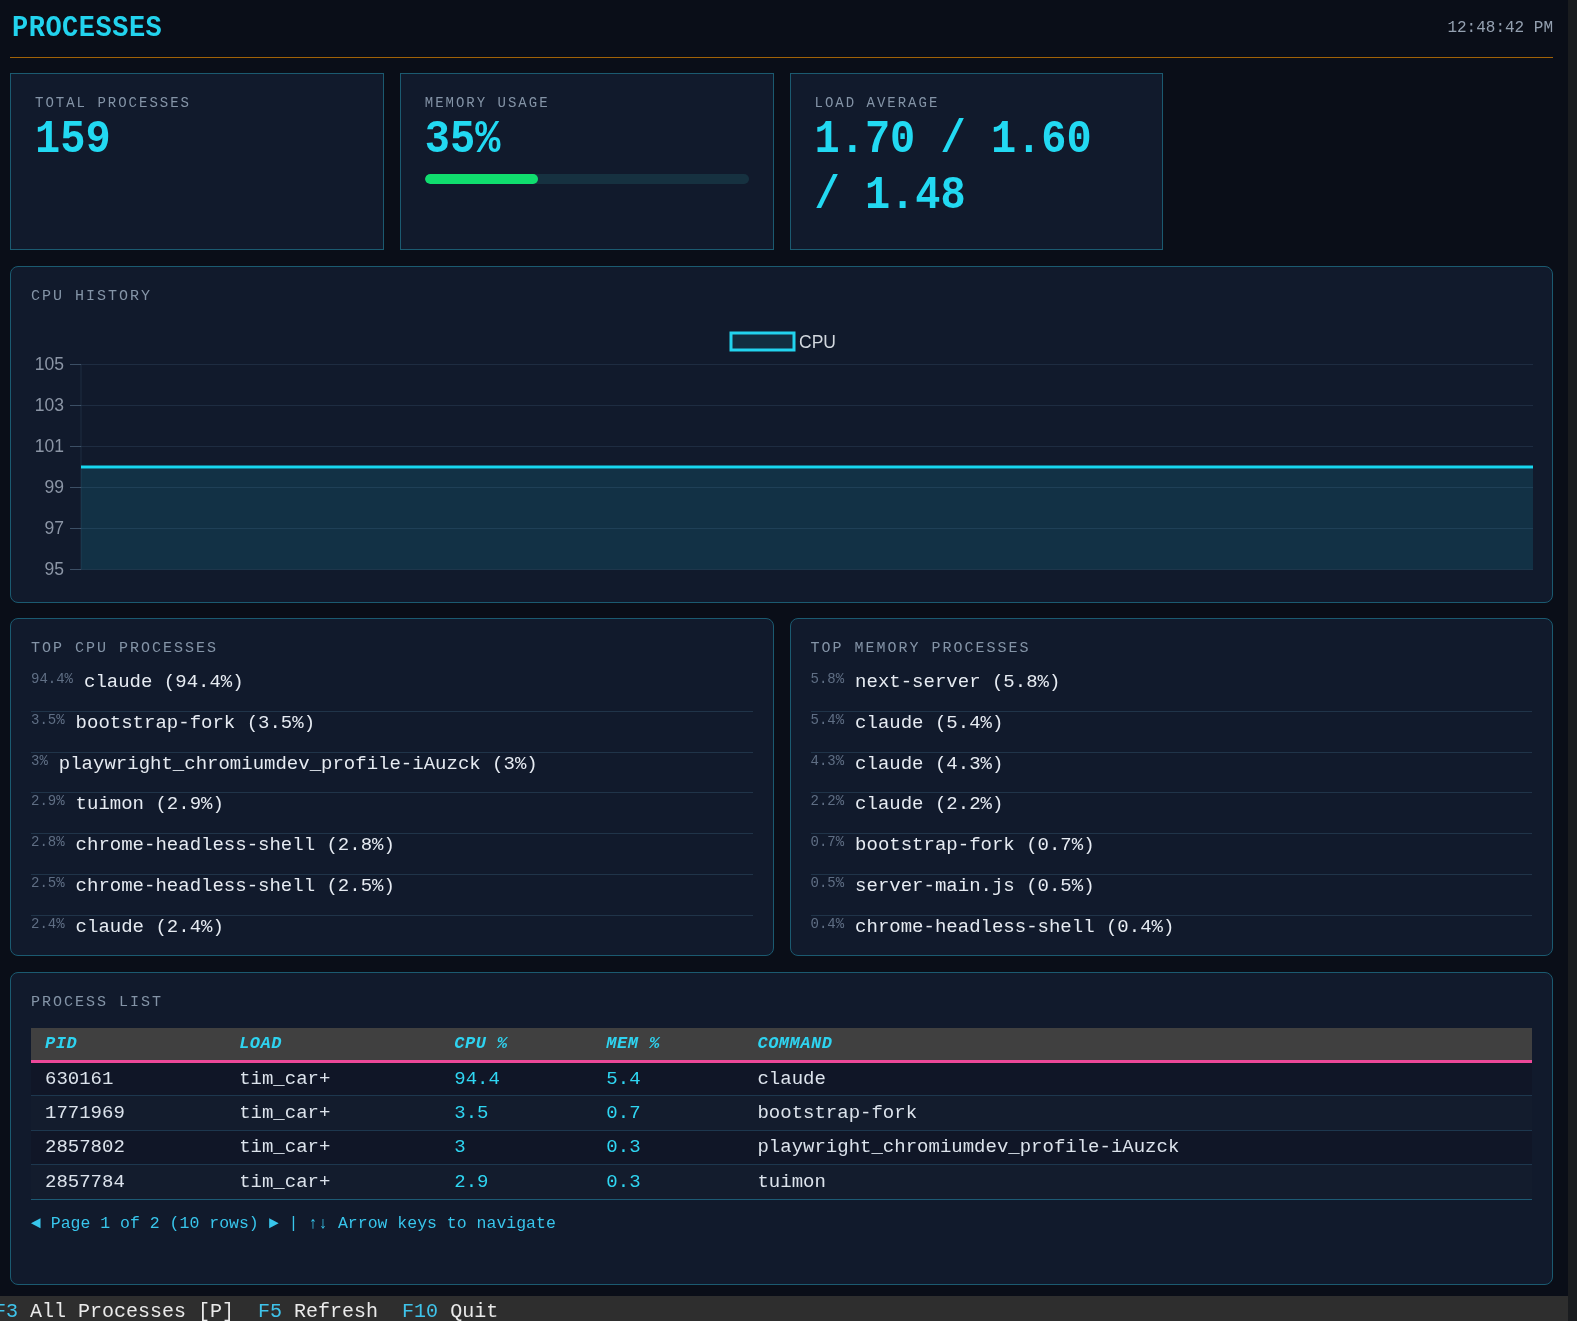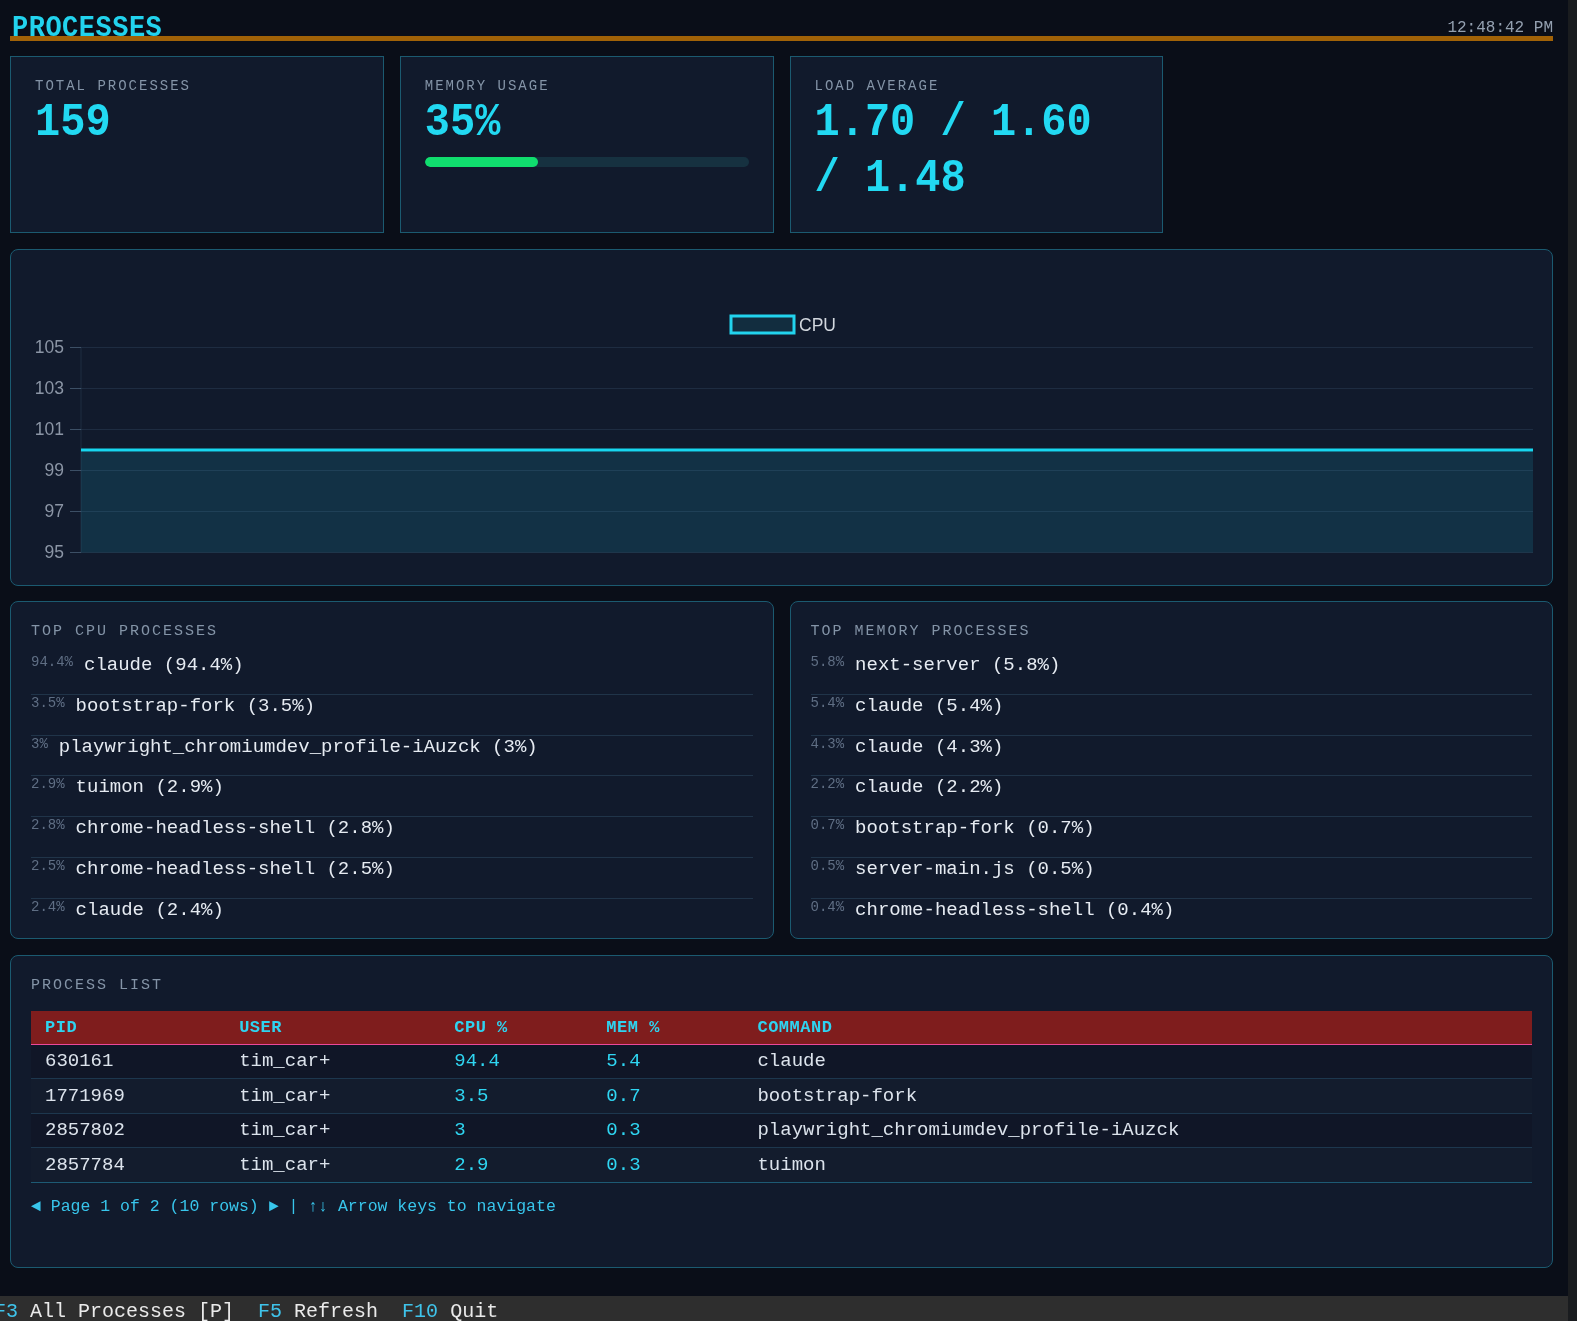--- a/index.html
+++ b/index.html
@@ -2,21 +2,21 @@
 <html><head>
 <meta charset="utf-8">
 <style>
 * { box-sizing: border-box; margin: 0; padding: 0; }
 html,body { width:1577px; height:1321px; overflow:hidden; }
 body {
   background:#0a0e18;
   font-family:"Liberation Mono", monospace;
 }
 .wrap { width:1543px; margin-left:10px; }
-header { height:41px; border-bottom:5px solid #a16207; position:relative;text-decoration:underline; }
+header { height:58px; border-bottom:1px solid #a16207; position:relative;text-decoration:underline; }
 header h1 {
   position:absolute; left:2px; top:12px;
   font-size:27px; font-weight:bold; color:#22d3ee; letter-spacing:0.5px; transform:scaleY(1.1); transform-origin:left top;
 }
 header .time {
   position:absolute; right:0; top:19px;
   font-size:16px; color:#94a0b0;
 }
 .cards { margin-top:15px; display:grid; grid-template-columns:repeat(4,1fr); gap:16px; }
 .card {
@@ -42,21 +42,21 @@
 .row {
   height:40.75px; display:flex; align-items:flex-start;
   border-bottom:1px solid rgba(94,160,190,0.20);
 }
 .row:last-child { border-bottom:none; }
 .pct { font-size:14px; color:#5f6e84; }
 .name { font-size:19px; color:#e6ebf2; margin-left:11px; }
 .list-panel { height:313px; }
 table { border-collapse:collapse; margin-top:15px; width:1501px; table-layout:fixed; }
 col.c1{width:194px} col.c2{width:215px} col.c3{width:152px} col.c4{width:151px} col.c5{width:788px}
-thead tr { height:33px; background:#7f1d1d; border-bottom:1px solid #ec4899; }
+thead tr { height:33px; background:#404040; border-bottom:3px solid #ec4899;font-style:italic; }
 thead td { font-size:17px; font-weight:bold; color:#2ed3f0; padding-left:14px; letter-spacing:0.5px; }
 tbody tr { height:34.6px; border-bottom:1px solid rgba(70,150,190,0.24); }
 tbody tr:nth-child(odd) { background:#101627; }
 tbody tr:nth-child(even) { background:#131c2d; }
 tbody td { font-size:19px; color:#dce3ec; padding-left:14px; white-space:nowrap; overflow:hidden; }
 tbody td.cy { color:#2fd6f2; }
 tbody tr:last-child { border-bottom:1px solid #1d5a74; }
 .pager { margin-top:14px; font-size:16.5px; color:#38c6ec; }
 .statusbar {
   position:fixed; left:0; top:1296px; width:1568px; height:46px;
@@ -88,20 +88,21 @@
           <div class="fill green"></div>
         </div>
     </div>
     <div class="card">
       <div class="label">LOAD AVERAGE</div>
       <div class="value">1.70 / 1.60 / 1.48</div>
     </div>
   </div>
 
   <div class="panel chart-panel">
+    <div class="ptitle">CPU HISTORY</div>
     <svg width="1541" height="334" viewBox="0 0 1541 334">
       <rect x="70" y="201.5" width="1452" height="101" fill="rgba(34,211,238,0.13)"></rect>
       <g stroke="rgba(120,170,210,0.13)" stroke-width="1">
         <line x1="70" y1="97.5" x2="1522" y2="97.5"></line>
         <line x1="70" y1="138.5" x2="1522" y2="138.5"></line>
         <line x1="70" y1="179.5" x2="1522" y2="179.5"></line>
         <line x1="70" y1="220.5" x2="1522" y2="220.5"></line>
         <line x1="70" y1="261.5" x2="1522" y2="261.5"></line>
         <line x1="70" y1="302.5" x2="1522" y2="302.5"></line>
         <line x1="70" y1="97.5" x2="70" y2="302.5"></line>
@@ -203,21 +204,21 @@
       <colgroup>
           <col class="c1">
           <col class="c2">
           <col class="c3">
           <col class="c4">
           <col class="c5">
         </colgroup>
       <thead>
         <tr>
             <td>PID</td>
-            <td>USER</td>
+            <td>LOAD</td>
             <td>CPU %</td>
             <td>MEM %</td>
             <td>COMMAND</td>
           </tr>
       </thead>
       <tbody>
         <tr>
             <td>630161</td>
             <td>tim_car+</td>
             <td class="cy">94.4</td>

